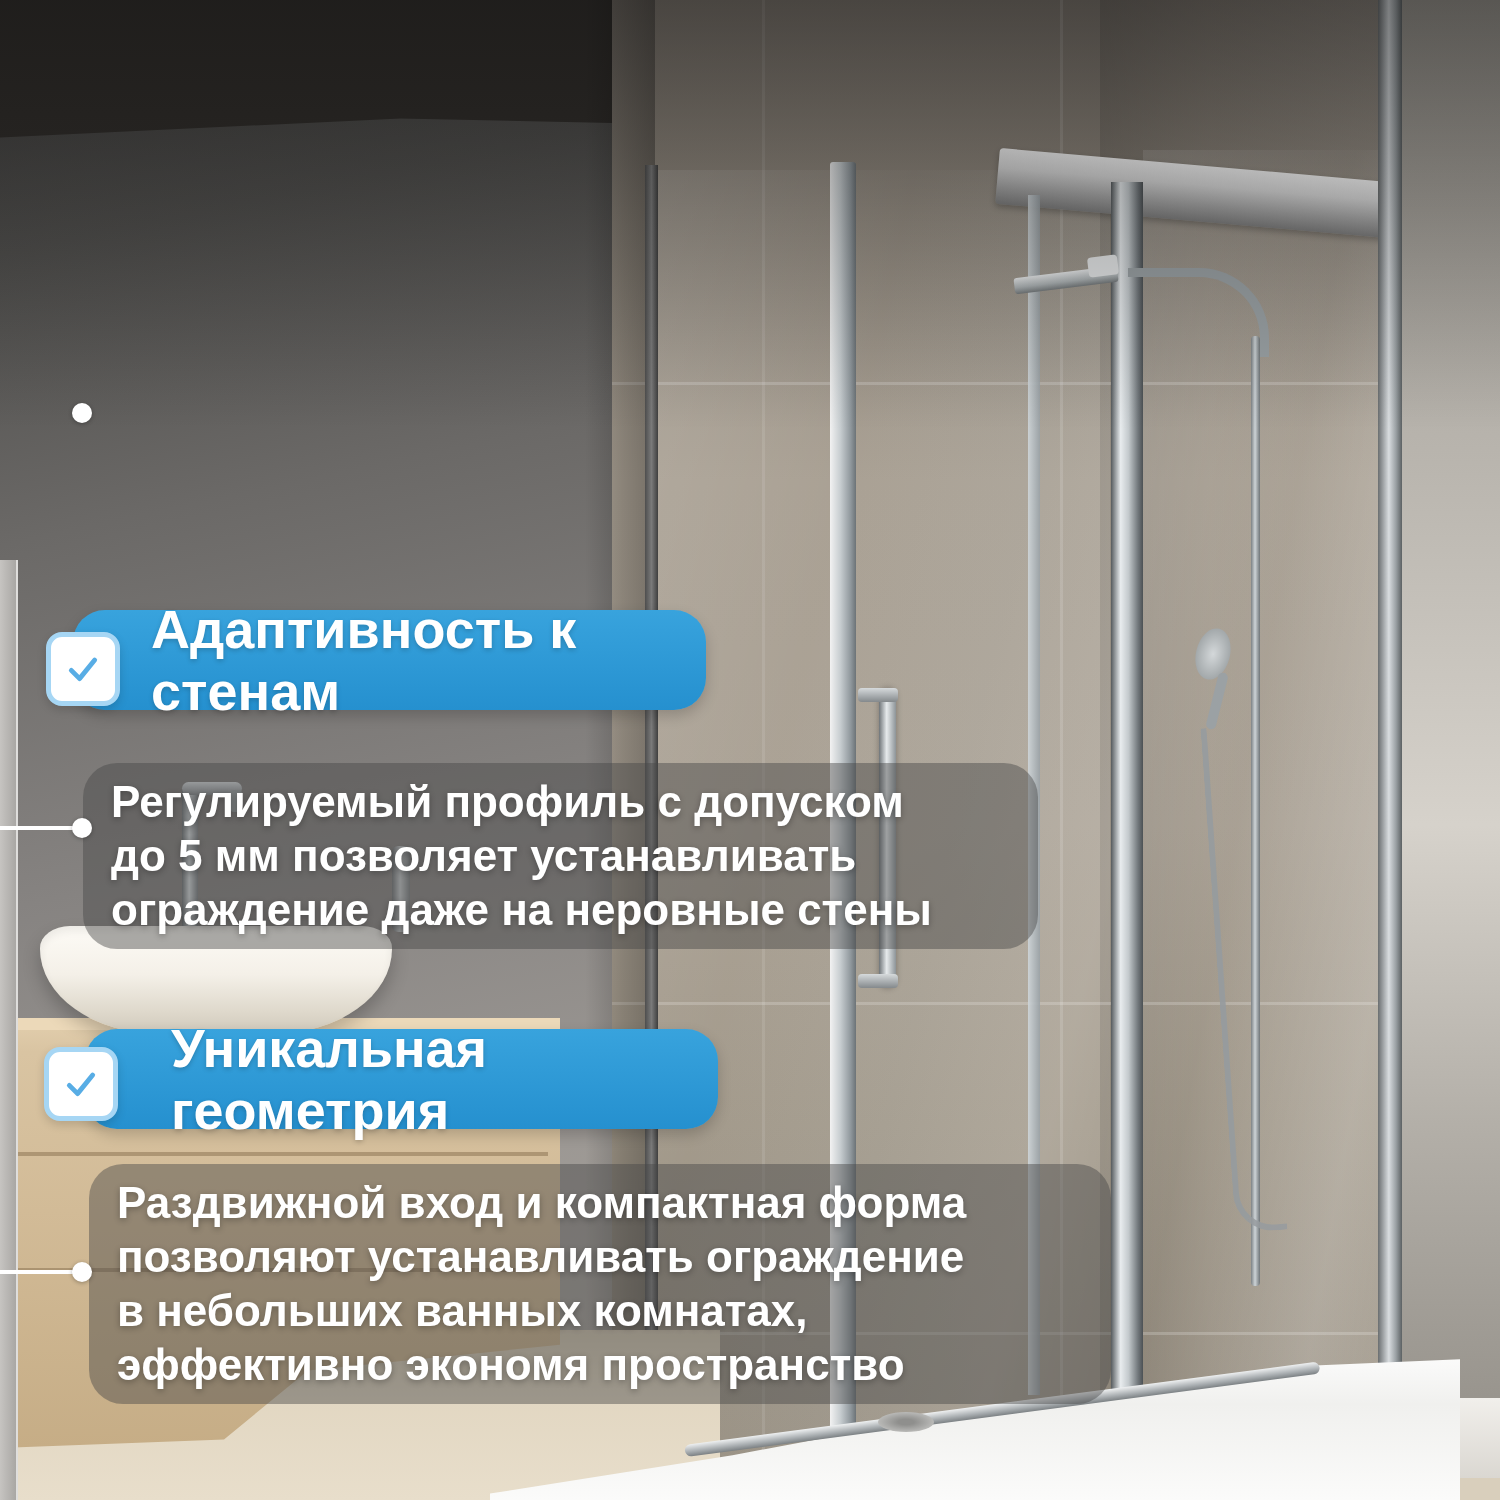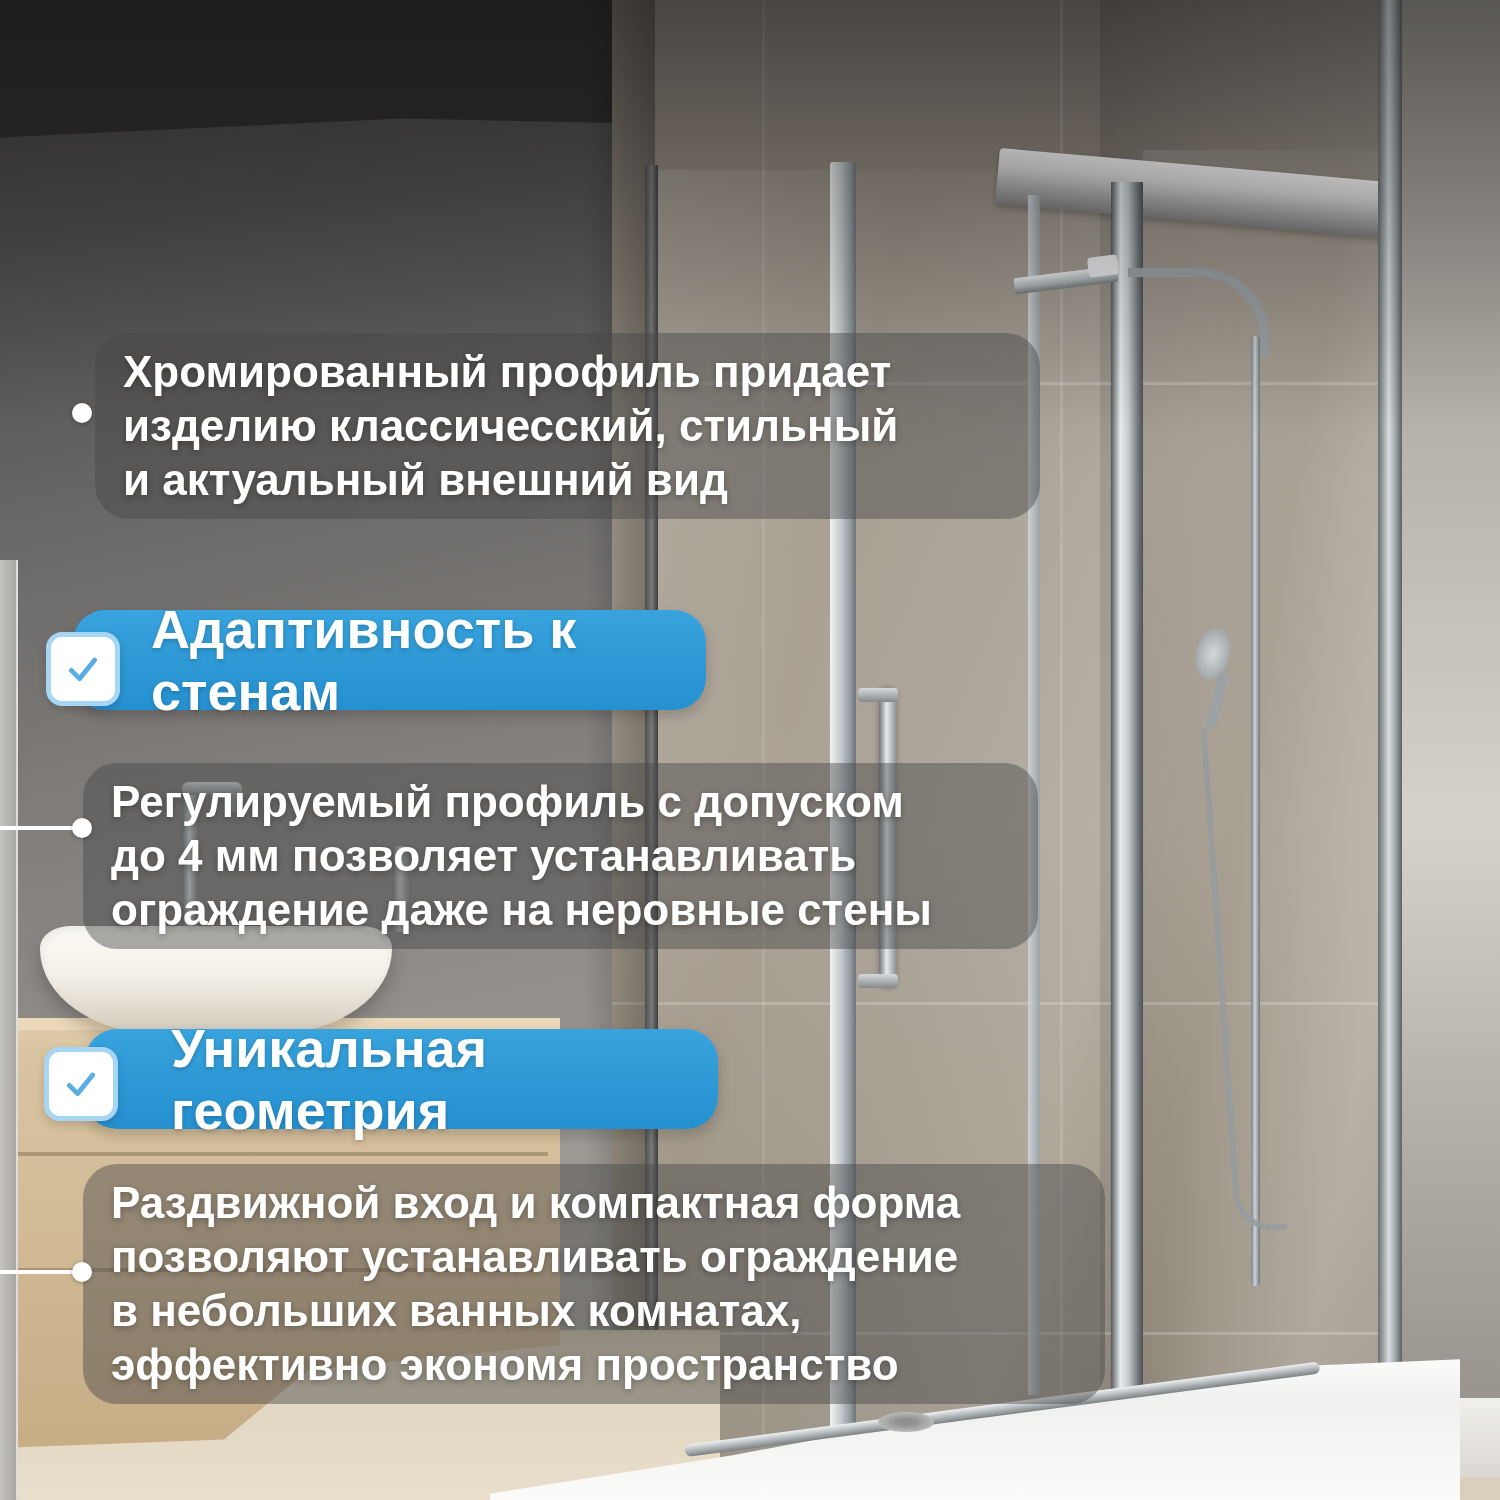--- a/index.html
+++ b/index.html
@@ -102,21 +102,21 @@
 
   
   .title{position:absolute;left:62px;top:38px;color:#fff;font-weight:700;
     font-size:100px;line-height:106px;letter-spacing:1px;
     text-shadow:0 3px 10px rgba(0,0,0,0.35);z-index:10;}
   .para{position:absolute;z-index:10;background:rgba(72,72,72,0.45);border-radius:34px;
     color:#fff;font-weight:700;font-size:44px;line-height:54px;padding:12px 28px;
     white-space:pre-line;text-shadow:0 2px 6px rgba(0,0,0,0.30);box-sizing:border-box;}
   .p1{left:95px;top:333px;width:945px;}
   .p2{left:83px;top:763px;width:955px;}
-  .p3{left:83px;top:1164px;width:1022px;}
+  .p3{left:89px;top:1164px;width:1022px;}
   .banner{position:absolute;z-index:11;height:100px;border-radius:32px;
     background:linear-gradient(180deg,#38a3dd,#2590cf);color:#fff;font-weight:700;font-size:54px;
     display:flex;align-items:center;box-sizing:border-box;
     box-shadow:0 6px 14px rgba(0,0,0,0.18);text-shadow:0 2px 5px rgba(0,0,0,0.20);}
   .b1{left:73px;top:610px;width:633px;padding-left:78px;}
   .b2{left:85px;top:1029px;width:633px;padding-left:86px;}
   .checkbox{position:absolute;z-index:12;width:64px;height:64px;background:#fff;
     border:5px solid #a6d6f4;border-radius:16px;display:flex;align-items:center;justify-content:center;
     box-shadow:0 4px 10px rgba(0,0,0,0.15);}
   .cb1{left:46px;top:632px;}
@@ -181,37 +181,34 @@
     <div class="ph sink"></div>
     <div class="ph tray"></div>
     <div class="ph bottom-rail"></div>
     <div class="ph drain"></div>
     <div class="ph left-strip"></div>
     <div class="ph top-shade"></div>
   </div>
 
 
   <div class="dot d1"></div>
-  <div class="para p1">Хромированный профиль придает
-изделию классичесский, стильный
-и актуальный внешний вид</div>
 
   <div class="banner b1">
     <span>Адаптивность к стенам</span>
   </div>
   <div class="checkbox cb1">
     <svg viewBox="0 0 64 64">
       <polyline points="15,34 27,46 49,19" fill="none" stroke="#58ade5" stroke-width="7" stroke-linecap="round" stroke-linejoin="round"></polyline>
     </svg>
   </div>
 
   <div class="callout-line l2"></div>
   <div class="dot d2"></div>
   <div class="para p2">Регулируемый профиль с допуском
-до 4 мм позволяет устанавливать
+до 5 мм позволяет устанавливать
 ограждение даже на неровные стены</div>
 
   <div class="banner b2">
     <span>Уникальная геометрия</span>
   </div>
   <div class="checkbox cb2">
     <svg viewBox="0 0 64 64">
       <polyline points="15,34 27,46 49,19" fill="none" stroke="#58ade5" stroke-width="7" stroke-linecap="round" stroke-linejoin="round"></polyline>
     </svg>
   </div>

